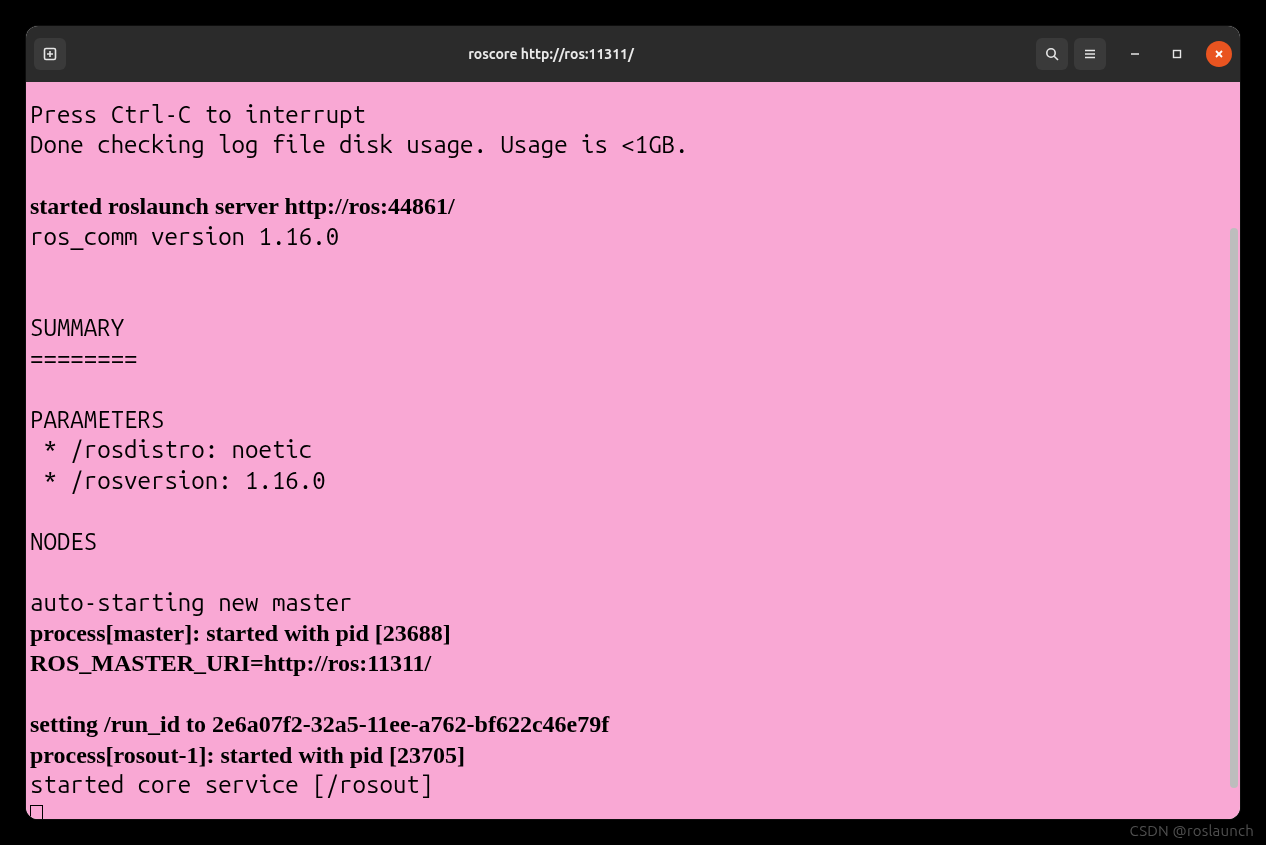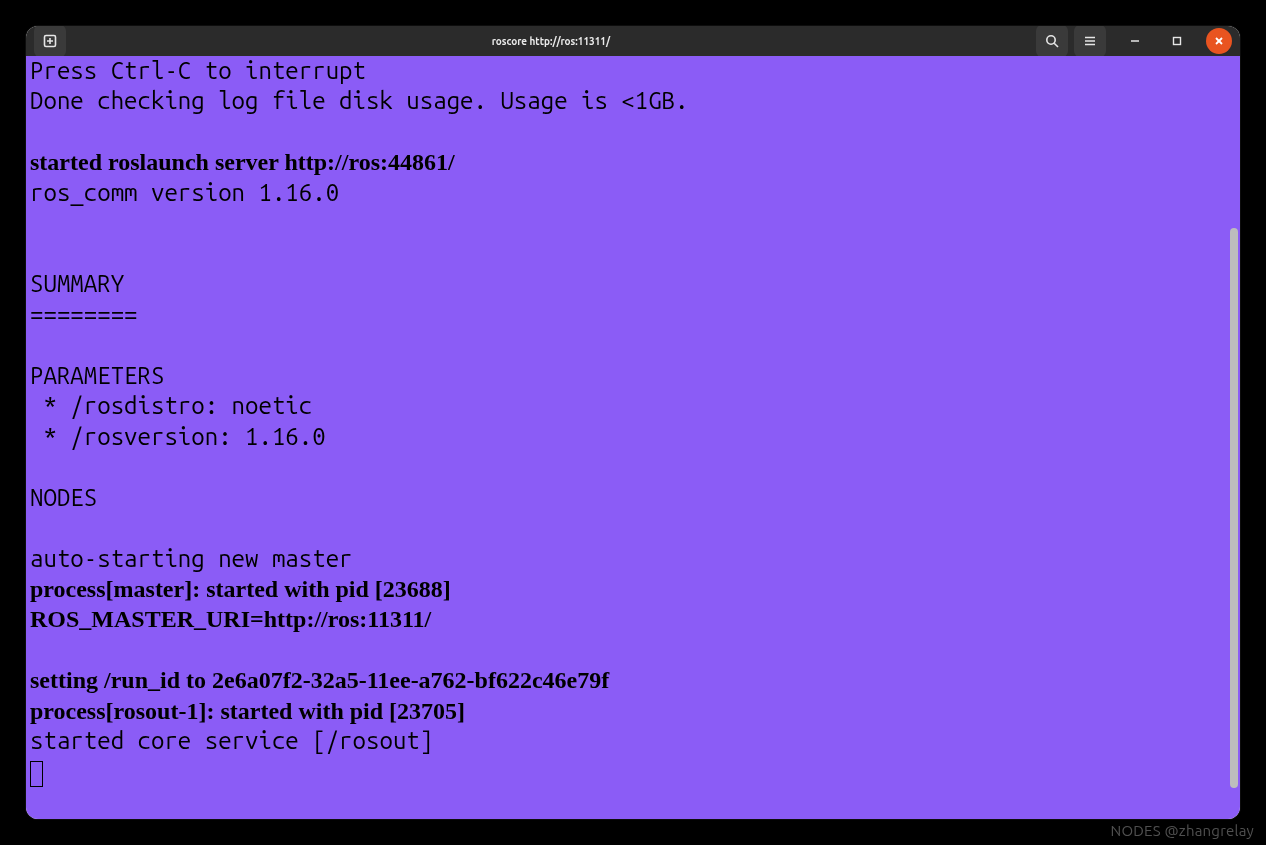--- a/index.html
+++ b/index.html
@@ -18,28 +18,28 @@
     width: 1214px;
     height: 793px;
     background: #fff;
     border-radius: 12px;
     overflow: hidden;
     display: flex;
     flex-direction: column;
     box-shadow: 0 0 0 1px rgba(255,255,255,0.05);
   }
   .titlebar {
-    height: 30px;
+    height: 56px;
     background: #2b2b2b;
     display: flex;
     align-items: center;
     padding: 0 8px;
     color: #ddd;
     font-family: "Ubuntu", "Cantarell", sans-serif;
-    font-size: 10px;
+    font-size: 14px;
     flex: 0 0 auto;
   }
   .tb-left, .tb-right { display:flex; align-items:center; gap:6px; }
   .tb-left { flex:0 0 auto; }
   .tb-title { flex:1 1 auto; text-align:center; font-weight:700; color:#eaeaea; }
   .tb-btn {
     width:32px; height:32px;
     border-radius:6px;
     background:#3a3a3a;
     display:flex; align-items:center; justify-content:center;
@@ -51,23 +51,23 @@
     border-radius:50%;
     display:flex; align-items:center; justify-content:center;
     margin-left:10px;
     cursor:pointer;
     color:#e6e6e6;
   }
   .tb-win.close { background:#e95420; color:#fff; }
   .tb-win svg, .tb-btn svg { display:block; }
   .terminal {
     flex:1 1 auto;
-    background:#8b5cf6;
+    background:#f9a8d4;
     color:#000;
-    padding: 0 4px 2px 4px;
+    padding: 18px 4px 2px 4px;
     font-size: 24px;
     line-height: 1.27;
     white-space: pre;
     overflow:hidden;
     position:relative;
   }
   .terminal .line { font-family: inherit; }
   .terminal .bold { font-weight:700;font-family:Liberation Serif, serif; }
   .cursor {
     display:inline-block;
@@ -148,13 +148,13 @@
     </div>
   </div>
 
   <div class="terminal" id="terminal-body"><div class="line">Press Ctrl-C to interrupt</div><div class="line">Done checking log file disk usage. Usage is &lt;1GB.</div><div class="line">&nbsp;</div><div class="line bold">started roslaunch server http://ros:44861/</div><div class="line">ros_comm version 1.16.0</div><div class="line">&nbsp;</div><div class="line">&nbsp;</div><div class="line">SUMMARY</div><div class="line">========</div><div class="line">&nbsp;</div><div class="line">PARAMETERS</div><div class="line"> * /rosdistro: noetic</div><div class="line"> * /rosversion: 1.16.0</div><div class="line">&nbsp;</div><div class="line">NODES</div><div class="line">&nbsp;</div><div class="line">auto-starting new master</div><div class="line bold">process[master]: started with pid [23688]</div><div class="line bold">ROS_MASTER_URI=http://ros:11311/</div><div class="line">&nbsp;</div><div class="line bold">setting /run_id to 2e6a07f2-32a5-11ee-a762-bf622c46e79f</div><div class="line bold">process[rosout-1]: started with pid [23705]</div><div class="line">started core service [/rosout]</div><span class="cursor"></span></div>
 
   <div class="scrollbar">
     <div class="thumb"></div>
   </div>
 </div>
 
-<div class="watermark">NODES @zhangrelay</div>
+<div class="watermark">CSDN @roslaunch</div>
 
 </body></html>

